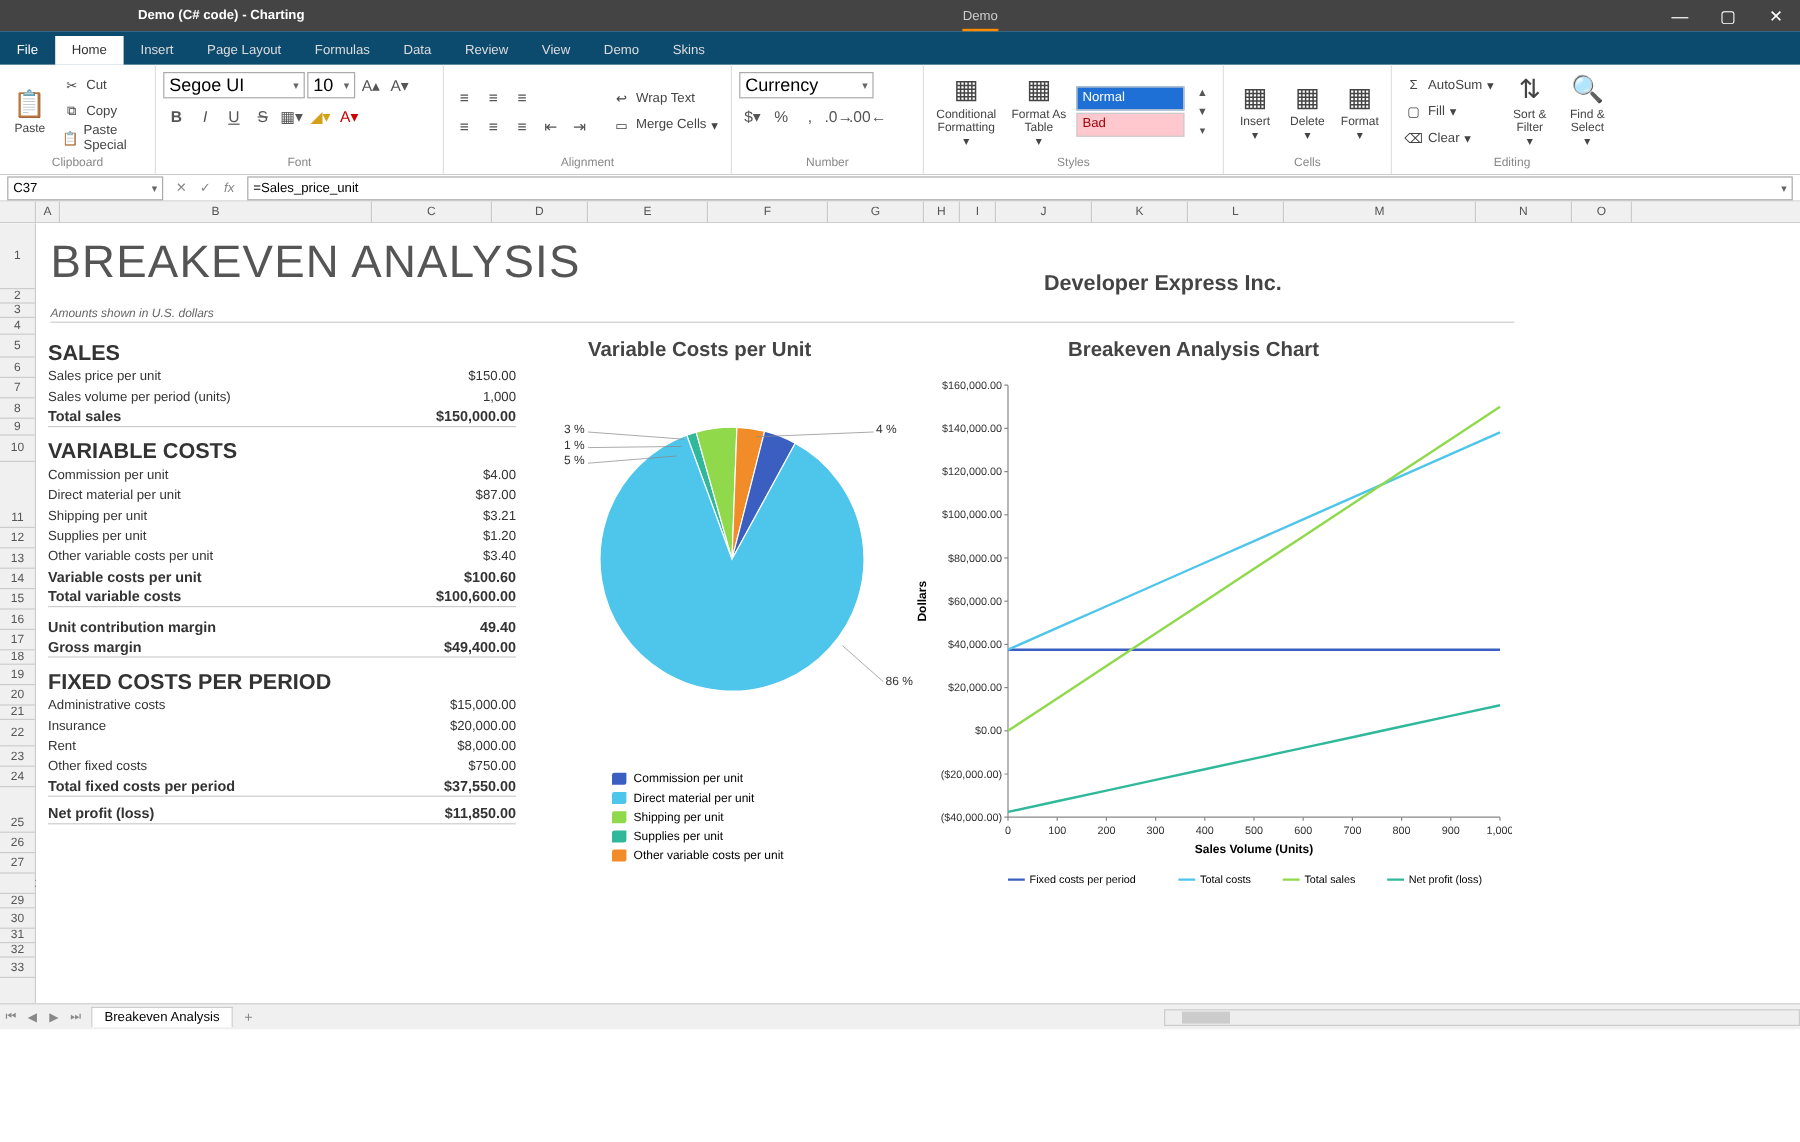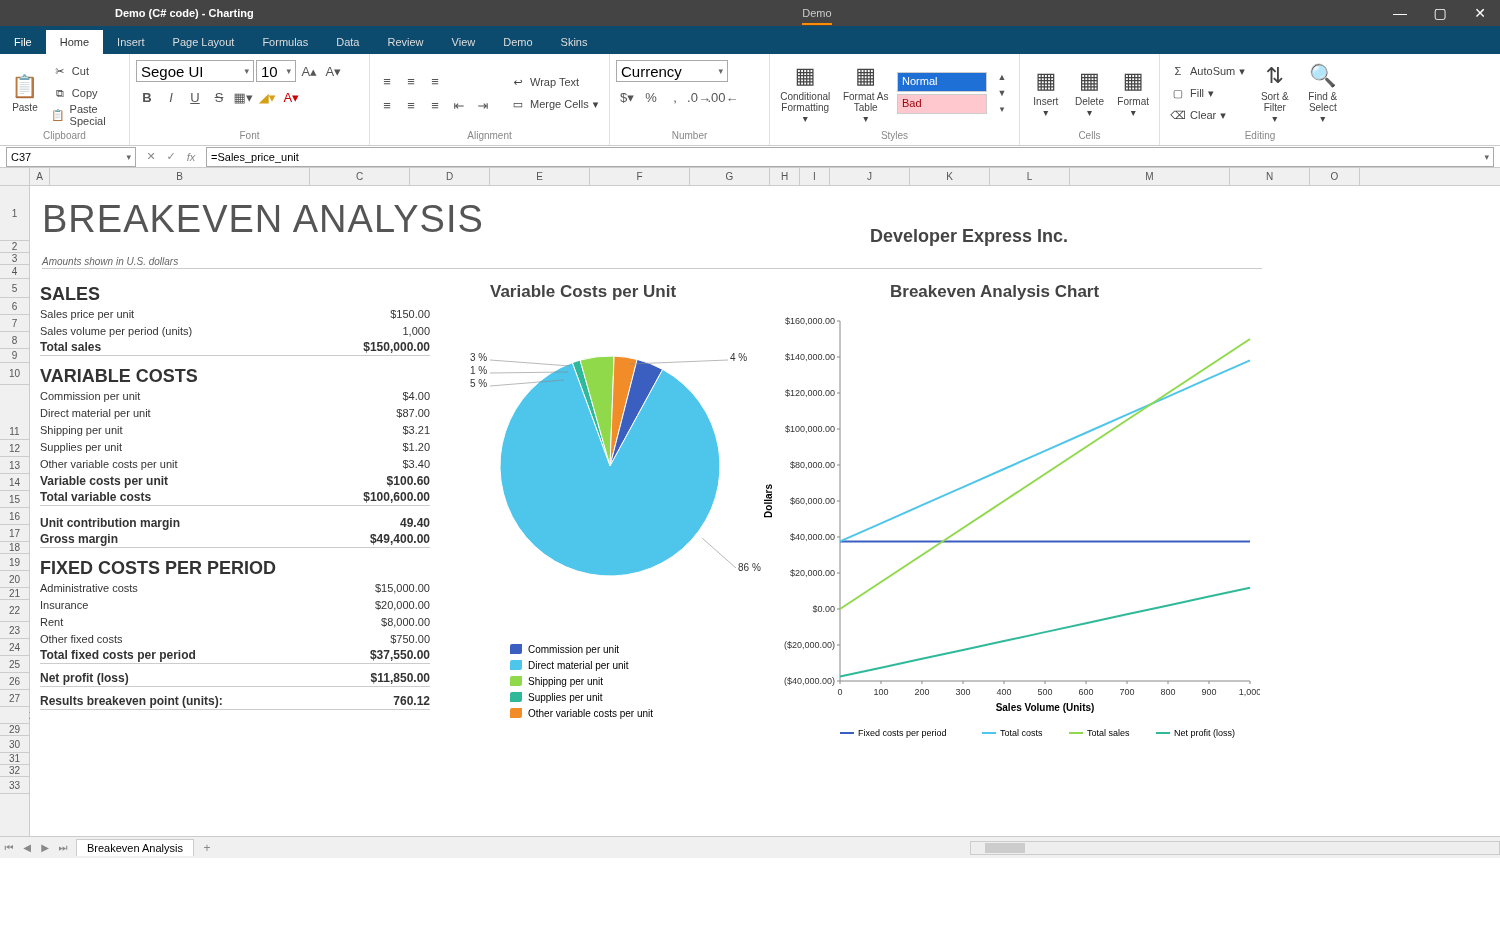--- a/index.html
+++ b/index.html
@@ -314,21 +314,21 @@
       <div class="rh" style="height: 17px; line-height: 17px;">15</div>
       <div class="rh" style="height: 17px; line-height: 17px;">16</div>
       <div class="rh" style="height: 17px; line-height: 17px;">17</div>
       <div class="rh" style="height: 12px; line-height: 12px;">18</div>
       <div class="rh" style="height: 17px; line-height: 17px;">19</div>
       <div class="rh" style="height: 17px; line-height: 17px;">20</div>
       <div class="rh" style="height: 12px; line-height: 12px;">21</div>
       <div class="rh" style="height: 22px; line-height: 22px;">22</div>
       <div class="rh" style="height: 17px; line-height: 17px;">23</div>
       <div class="rh" style="height: 17px; line-height: 17px;">24</div>
-      <div class="rh" style="height: 17px; line-height: 17px;">25</div>
+      <div class="rh" style="height: 17px; line-height: 17px; margin-top: 21px;">25</div>
       <div class="rh" style="height: 17px; line-height: 17px;">26</div>
       <div class="rh" style="height: 17px; line-height: 17px;">27</div>
       <div class="rh" style="height: 17px; line-height: 17px; padding-left: 29px;">28</div>
       <div class="rh" style="height: 12px; line-height: 12px;">29</div>
       <div class="rh" style="height: 17px; line-height: 17px;">30</div>
       <div class="rh" style="height: 12px; line-height: 12px;">31</div>
       <div class="rh" style="height: 12px; line-height: 12px;">32</div>
       <div class="rh" style="height: 17px; line-height: 17px;">33</div>
     </div>
   <div class="sheet">
@@ -418,24 +418,20 @@
       <div class="row bold sep">
           <span>Total fixed costs per period</span>
           <span>$37,550.00</span>
         </div>
       <div style="height:6px"></div>
       <div class="row bold sep">
           <span>Net profit (loss)</span>
           <span>$11,850.00</span>
         </div>
       <div style="height:6px"></div>
-      <div class="row bold sep">
-          <span>Results breakeven point (units):</span>
-          <span>760.12</span>
-        </div>
     </div>
 
     <div class="pie-title">Variable Costs per Unit</div>
     <div class="pie-area">
       <svg class="pie-svg" viewBox="0 0 320 280" id="pie-svg">
           <path d="M 160 150 L 122.28124117990035 46.669001586788326 A 110 110 0 0 1 130.1243882753863 44.13476574398882 Z" fill="#2fb99a" stroke="#fff" stroke-width="1"></path>
           <path d="M 160 150 L 130.1243882753863 44.13476574398882 A 110 110 0 0 1 164.0948029892965 40.076241928876684 Z" fill="#8fd94b" stroke="#fff" stroke-width="1"></path>
           <path d="M 160 150 L 164.0948029892965 40.076241928876684 A 110 110 0 0 1 187.17054980485412 43.40843737282982 Z" fill="#f28c28" stroke="#fff" stroke-width="1"></path>
           <path d="M 160 150 L 187.17054980485412 43.40843737282982 A 110 110 0 0 1 212.6804920994995 53.435173317845326 Z" fill="#3b5fc1" stroke="#fff" stroke-width="1"></path>
           <path d="M 160 150 L 212.6804920994995 53.435173317845326 A 110 110 0 1 1 122.28124117990028 46.66900158678834 Z" fill="#4ec5ea" stroke="#fff" stroke-width="1"></path>

